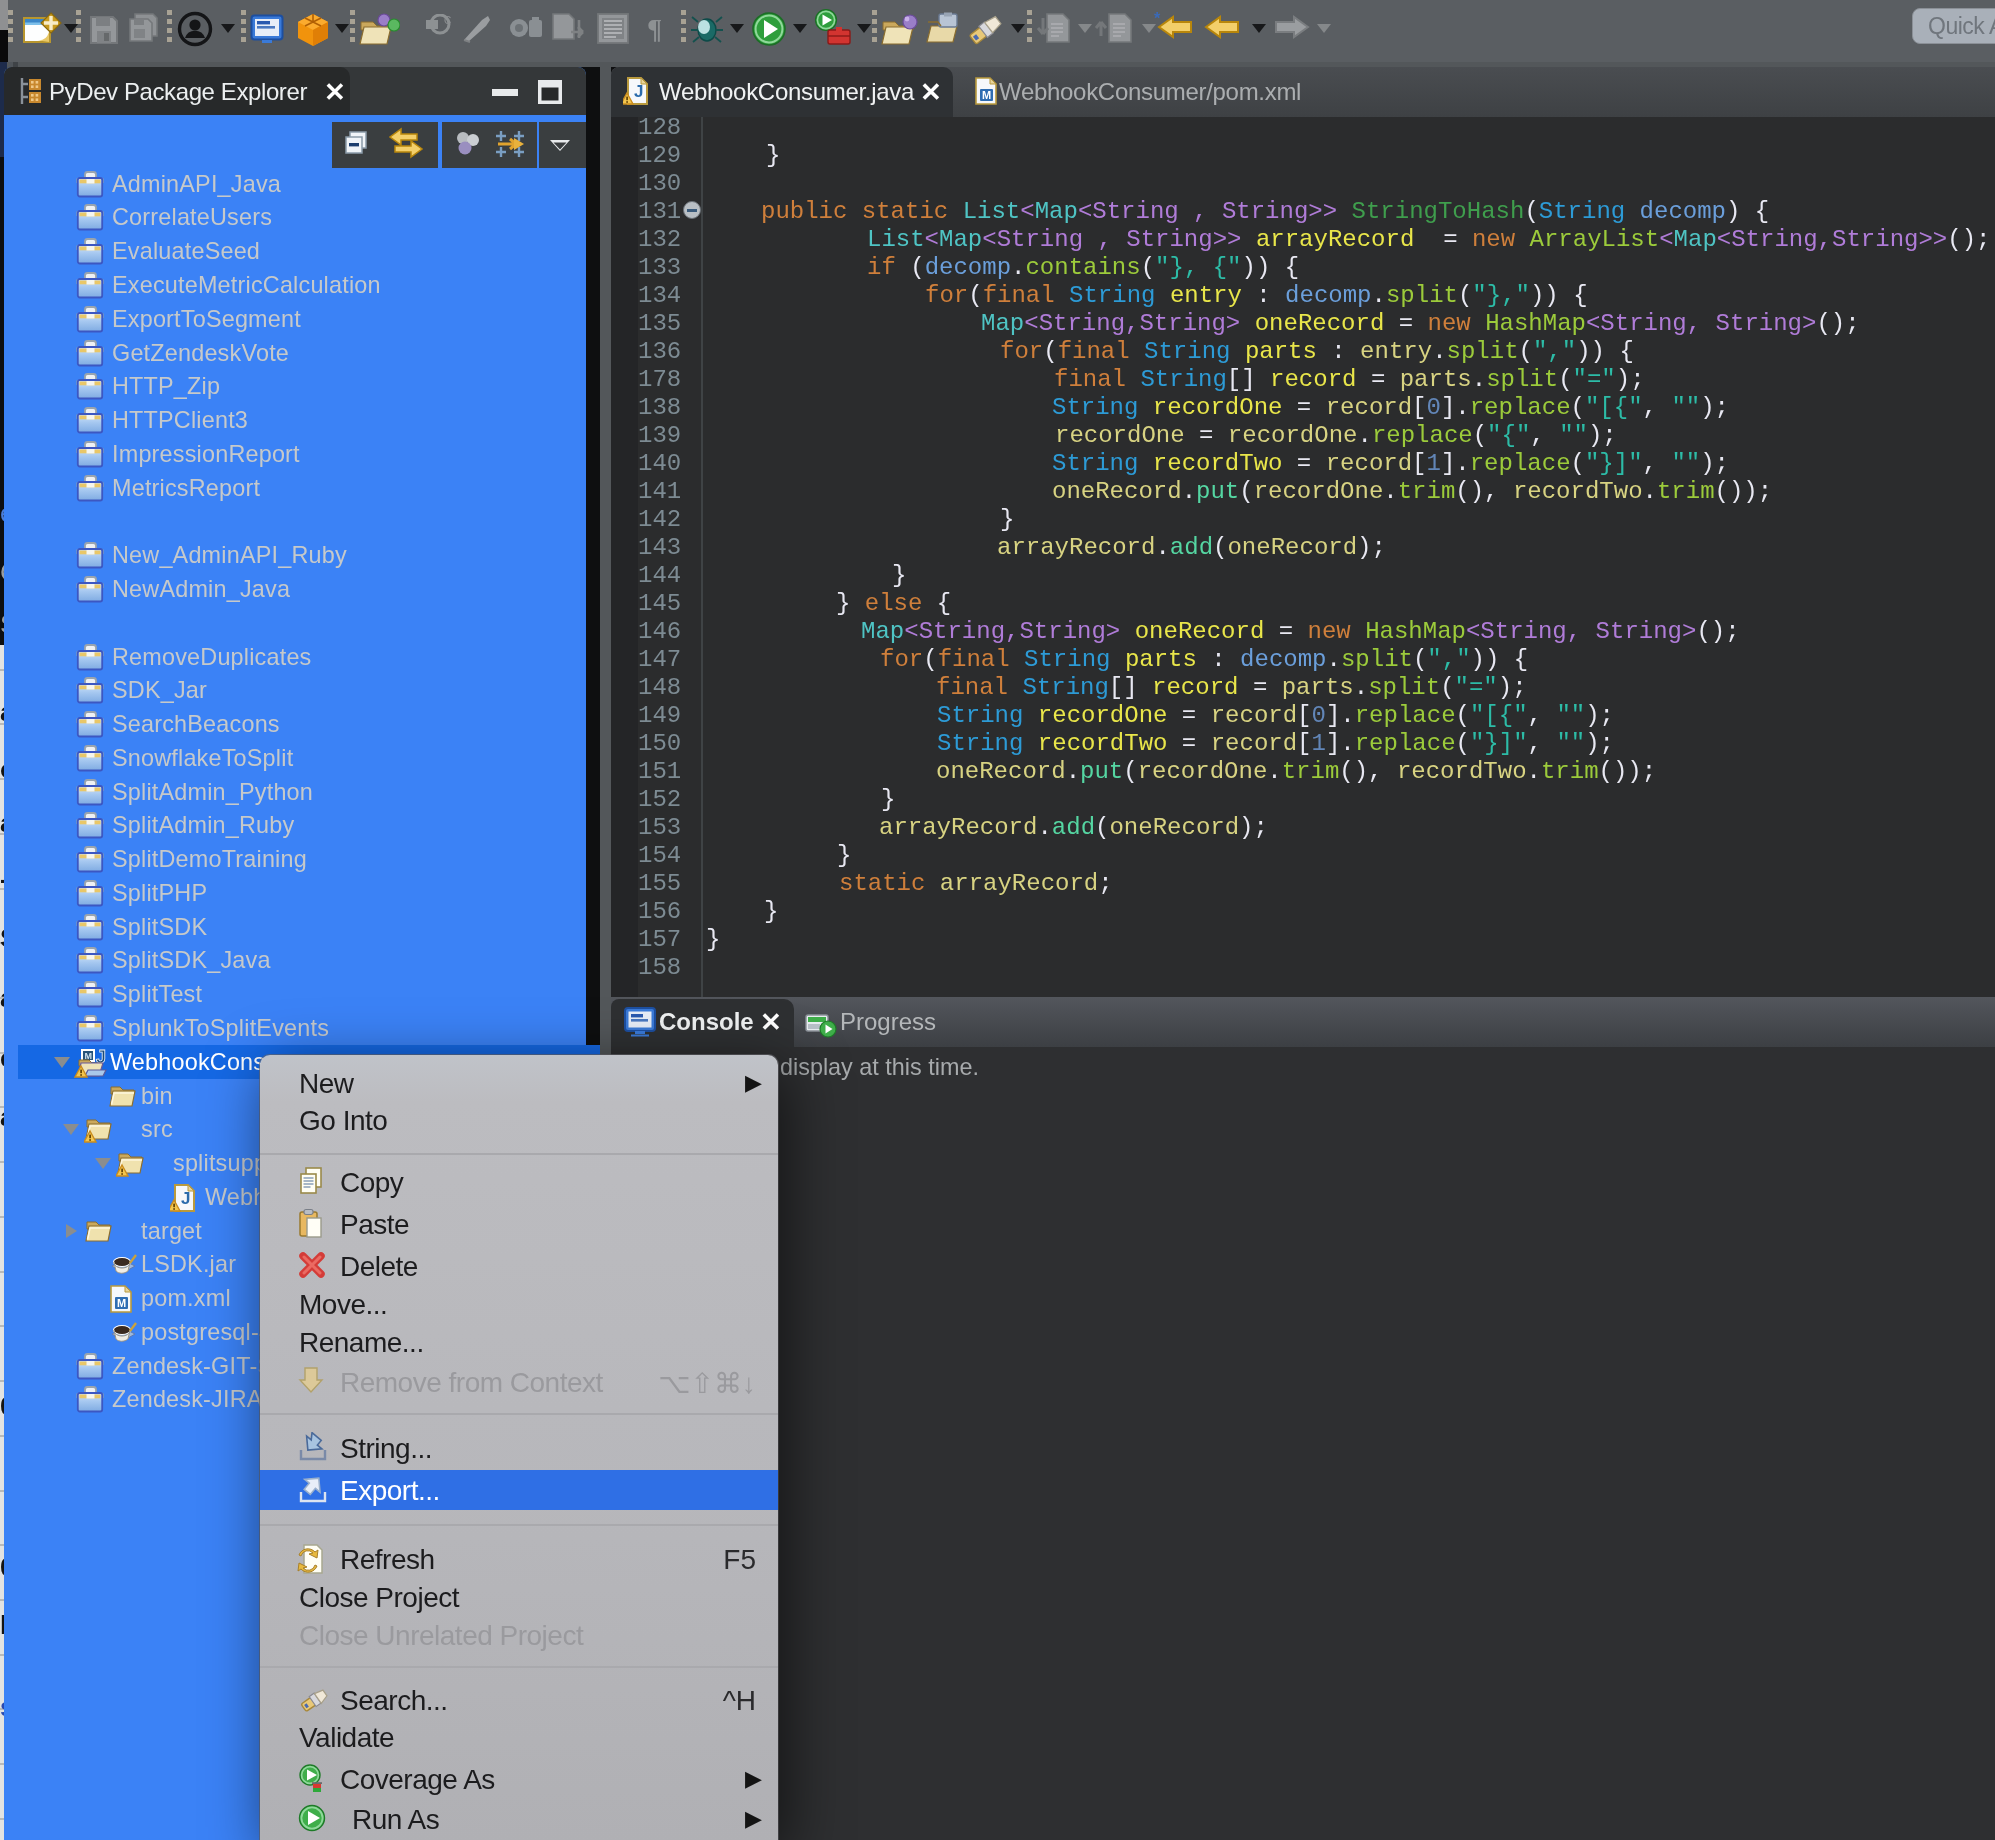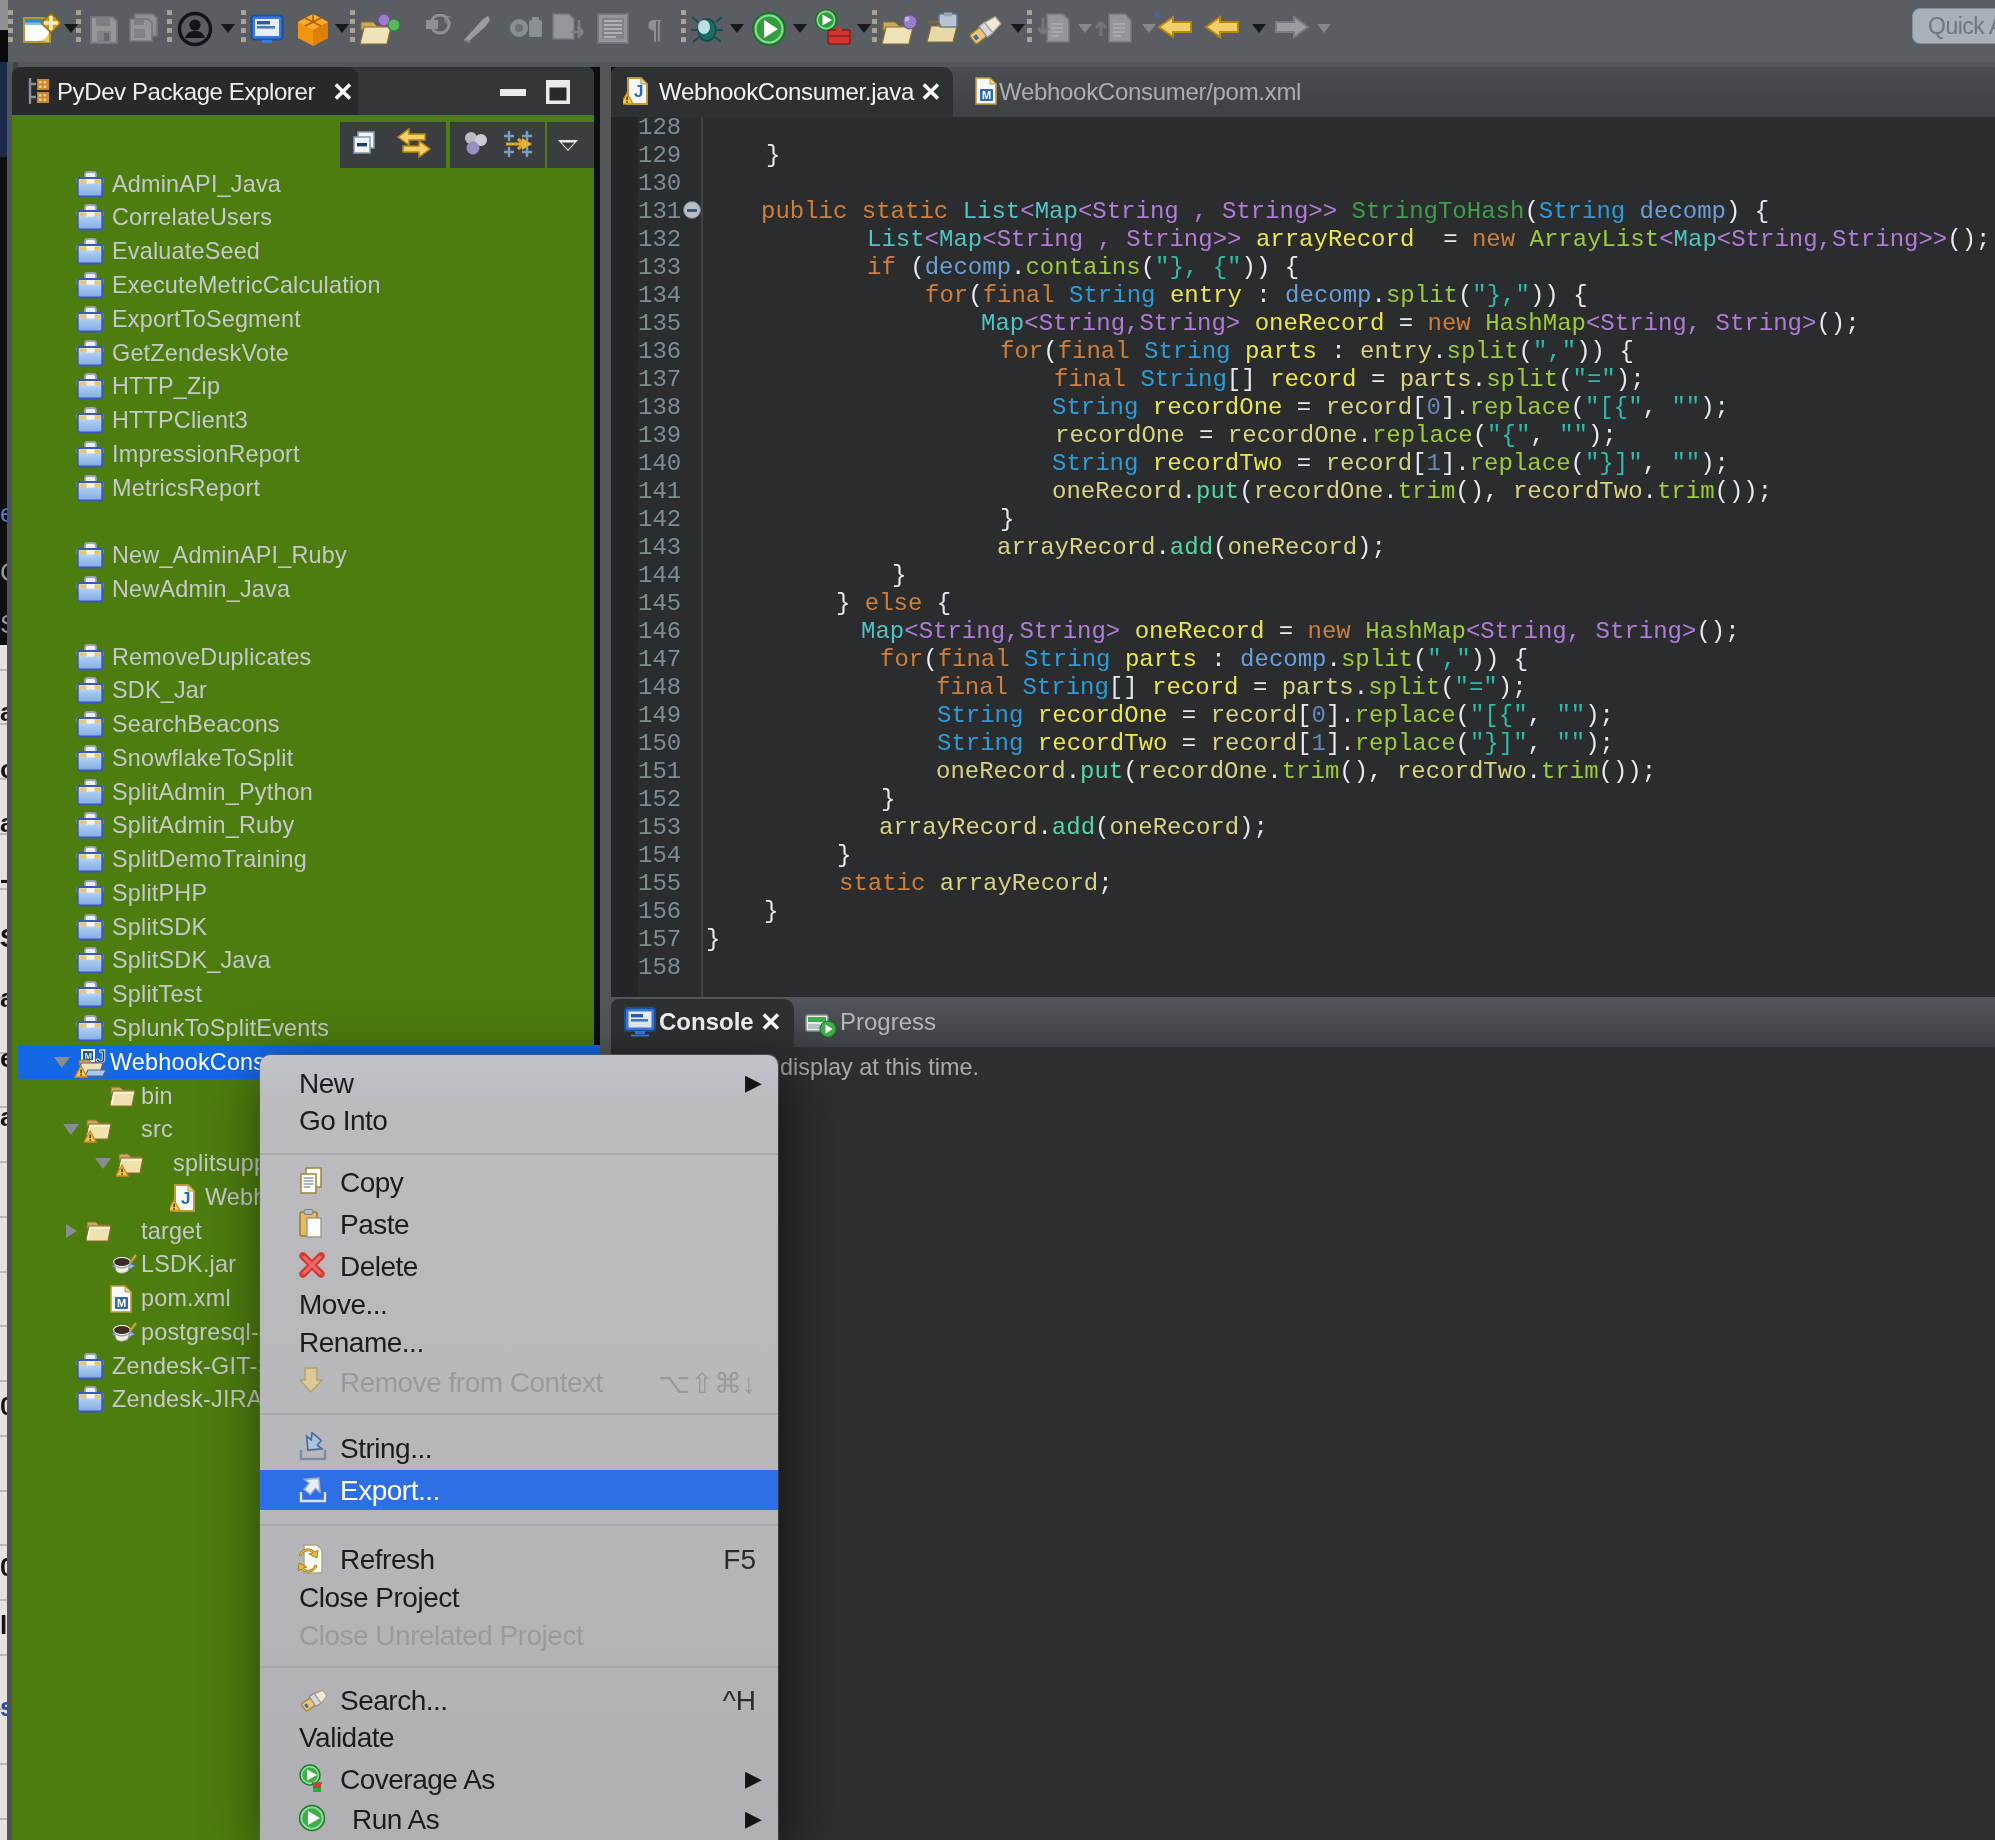--- a/index.html
+++ b/index.html
@@ -239,21 +239,21 @@
           <g transform="translate(2,1)">
             <path d="M2 14 L16 4 L16 9 L34 9 L34 19 L16 19 L16 24 Z" fill="#f3cf6a" stroke="#b8860b" stroke-width="2"></path>
           </g>
         </svg></div>
       <div class="tbi" style="left:1270px;top:12px"><svg width="40" height="30" viewBox="0 0 40 30" opacity="0.75">
           <path d="M38 15 L24 5 L24 10 L6 10 L6 20 L24 20 L24 25 Z" fill="#b0b3b5" stroke="#85888a" stroke-width="2"></path>
         </svg></div>
     </div>
 <div class="abs" style="left:1912px;top:8px;width:92px;height:36px;background:#a9b0b9;border:1.5px solid #8b9097;border-radius:8px"></div>
 <div class="abs" style="left:1928px;top:13px;font-size:23px;letter-spacing:-0.5px;color:#70767d;white-space:nowrap">Quick Acc</div>
-<div class="abs" style="left:12px;top:67px;width:582px;height:1774px;background:#4d7c0f;border-radius:8px 8px 0 0;overflow:hidden">
+<div class="abs" style="left:4px;top:67px;width:582px;height:1774px;background:#3b82f6;border-radius:8px 8px 0 0;overflow:hidden">
 <div class="abs" style="left:0;top:0;width:582px;height:48px;background:#343739"></div>
 <div class="abs" style="left:0;top:0;width:346px;height:48px;background:#27292a;border-radius:8px 10px 0 0"></div>
 <div class="abs" style="left:13px;top:9px"><svg width="32" height="30" viewBox="0 0 32 30">
           <path d="M5 2 v26 M5 8 h6 M5 21 h6" stroke="#8a9199" stroke-width="2.4" fill="none"></path>
           <g fill="#c8882e">
             <rect x="12" y="3" width="12" height="11"></rect>
             <rect x="12" y="16" width="12" height="11"></rect>
           </g>
           <g fill="#f0c888">
             <rect x="14" y="5" width="2.6" height="2.6"></rect>
@@ -920,21 +920,21 @@
 <div class="ln" style="top:226px">132</div>
 <div class="cl" style="left:867px;top:226px"><span style="color:#4fc4c4">List</span><span style="color:#b07cd8">&lt;</span><span style="color:#4fc4c4">Map</span><span style="color:#b07cd8">&lt;</span><span style="color:#b07cd8">String , String</span><span style="color:#b07cd8">&gt;&gt;</span><span style="color:#e9e64a"> arrayRecord</span><span style="color:#e8e8f2">  = </span><span style="color:#cf7f3b">new </span><span style="color:#9ccb3b">ArrayList</span><span style="color:#b07cd8">&lt;</span><span style="color:#4fc4c4">Map</span><span style="color:#b07cd8">&lt;</span><span style="color:#b07cd8">String,String</span><span style="color:#b07cd8">&gt;&gt;</span><span style="color:#e8e8f2">();</span></div>
 <div class="ln" style="top:254px">133</div>
 <div class="cl" style="left:867px;top:254px"><span style="color:#cf7f3b">if </span><span style="color:#e8e8f2">(</span><span style="color:#6b9fdb">decomp</span><span style="color:#e8e8f2">.</span><span style="color:#9ccb3b">contains</span><span style="color:#e8e8f2">(</span><span style="color:#2dbca7">"}, {"</span><span style="color:#e8e8f2">)) {</span></div>
 <div class="ln" style="top:282px">134</div>
 <div class="cl" style="left:925px;top:282px"><span style="color:#cf7f3b">for</span><span style="color:#e8e8f2">(</span><span style="color:#cf7f3b">final </span><span style="color:#2d9bd6">String </span><span style="color:#e9e64a">entry</span><span style="color:#e8e8f2"> : </span><span style="color:#6b9fdb">decomp</span><span style="color:#e8e8f2">.</span><span style="color:#9ccb3b">split</span><span style="color:#e8e8f2">(</span><span style="color:#2dbca7">"},"</span><span style="color:#e8e8f2">)) {</span></div>
 <div class="ln" style="top:310px">135</div>
 <div class="cl" style="left:981px;top:310px"><span style="color:#4fc4c4">Map</span><span style="color:#b07cd8">&lt;</span><span style="color:#b07cd8">String,String</span><span style="color:#b07cd8">&gt; </span><span style="color:#e9e64a">oneRecord</span><span style="color:#e8e8f2"> = </span><span style="color:#cf7f3b">new </span><span style="color:#9ccb3b">HashMap</span><span style="color:#b07cd8">&lt;</span><span style="color:#b07cd8">String, String</span><span style="color:#b07cd8">&gt;</span><span style="color:#e8e8f2">();</span></div>
 <div class="ln" style="top:338px">136</div>
 <div class="cl" style="left:1000px;top:338px"><span style="color:#cf7f3b">for</span><span style="color:#e8e8f2">(</span><span style="color:#cf7f3b">final </span><span style="color:#2d9bd6">String </span><span style="color:#e9e64a">parts</span><span style="color:#e8e8f2"> : </span><span style="color:#d8d382">entry</span><span style="color:#e8e8f2">.</span><span style="color:#9ccb3b">split</span><span style="color:#e8e8f2">(</span><span style="color:#2dbca7">","</span><span style="color:#e8e8f2">)) {</span></div>
-<div class="ln" style="top:366px">137</div>
+<div class="ln" style="top:366px">178</div>
 <div class="cl" style="left:1054px;top:366px"><span style="color:#cf7f3b">final </span><span style="color:#2d9bd6">String</span><span style="color:#e8e8f2">[] </span><span style="color:#e9e64a">record</span><span style="color:#e8e8f2"> = </span><span style="color:#d8d382">parts</span><span style="color:#e8e8f2">.</span><span style="color:#9ccb3b">split</span><span style="color:#e8e8f2">(</span><span style="color:#2dbca7">"="</span><span style="color:#e8e8f2">);</span></div>
 <div class="ln" style="top:394px">138</div>
 <div class="cl" style="left:1052px;top:394px"><span style="color:#2d9bd6">String </span><span style="color:#e9e64a">recordOne</span><span style="color:#e8e8f2"> = </span><span style="color:#d8d382">record</span><span style="color:#e8e8f2">[</span><span style="color:#6286b8">0</span><span style="color:#e8e8f2">].</span><span style="color:#9ccb3b">replace</span><span style="color:#e8e8f2">(</span><span style="color:#2dbca7">"[{"</span><span style="color:#e8e8f2">, </span><span style="color:#2dbca7">""</span><span style="color:#e8e8f2">);</span></div>
 <div class="ln" style="top:422px">139</div>
 <div class="cl" style="left:1055px;top:422px"><span style="color:#d8d382">recordOne</span><span style="color:#e8e8f2"> = </span><span style="color:#d8d382">recordOne</span><span style="color:#e8e8f2">.</span><span style="color:#9ccb3b">replace</span><span style="color:#e8e8f2">(</span><span style="color:#2dbca7">"{"</span><span style="color:#e8e8f2">, </span><span style="color:#2dbca7">""</span><span style="color:#e8e8f2">);</span></div>
 <div class="ln" style="top:450px">140</div>
 <div class="cl" style="left:1052px;top:450px"><span style="color:#2d9bd6">String </span><span style="color:#e9e64a">recordTwo</span><span style="color:#e8e8f2"> = </span><span style="color:#d8d382">record</span><span style="color:#e8e8f2">[</span><span style="color:#6286b8">1</span><span style="color:#e8e8f2">].</span><span style="color:#9ccb3b">replace</span><span style="color:#e8e8f2">(</span><span style="color:#2dbca7">"}]"</span><span style="color:#e8e8f2">, </span><span style="color:#2dbca7">""</span><span style="color:#e8e8f2">);</span></div>
 <div class="ln" style="top:478px">141</div>
 <div class="cl" style="left:1052px;top:478px"><span style="color:#d8d382">oneRecord</span><span style="color:#e8e8f2">.</span><span style="color:#55d6a2">put</span><span style="color:#e8e8f2">(</span><span style="color:#d8d382">recordOne</span><span style="color:#e8e8f2">.</span><span style="color:#9ccb3b">trim</span><span style="color:#e8e8f2">(), </span><span style="color:#d8d382">recordTwo</span><span style="color:#e8e8f2">.</span><span style="color:#9ccb3b">trim</span><span style="color:#e8e8f2">());</span></div>
 <div class="ln" style="top:506px">142</div>

